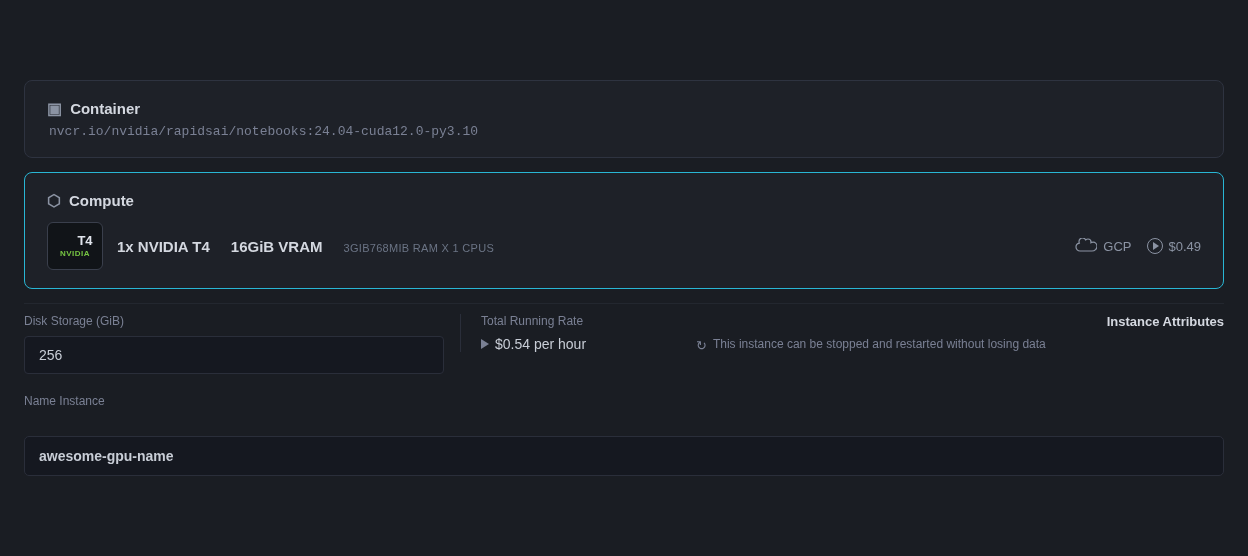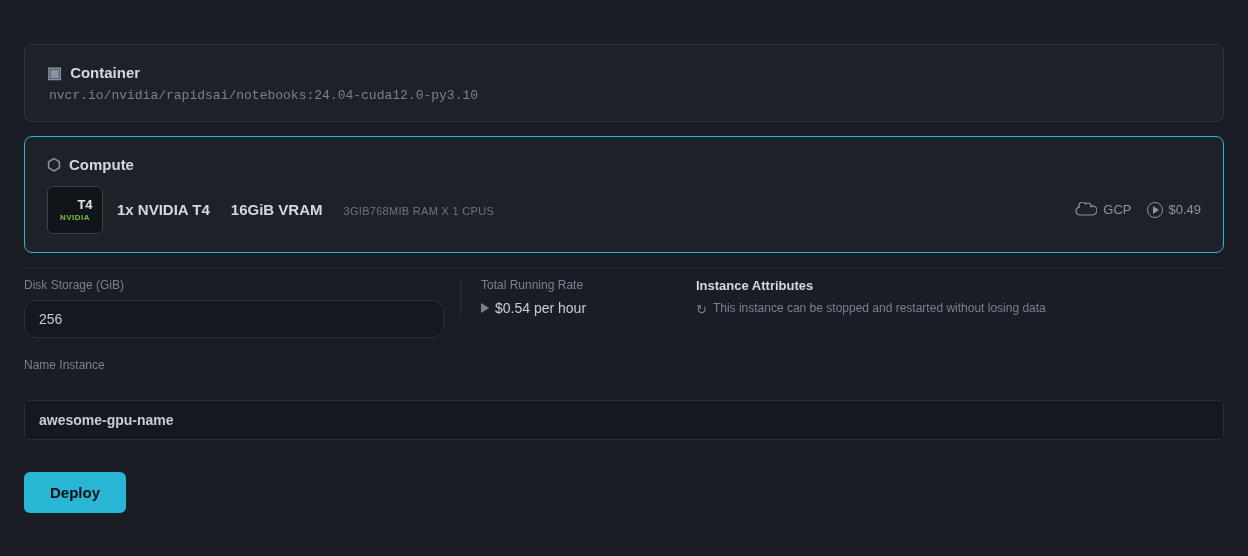--- a/index.html
+++ b/index.html
@@ -173,33 +173,34 @@
     .rate-section {
       flex: 0 0 200px;
       padding-left: 20px;
       border-left: 1px solid #2a2e3a;
       margin-left: 0px;
     }
 
     .attributes-section {
       flex: 1;
       padding-left: 20px;
+      text-align: right;
     }
 
     .field-label {
       font-size: 12px;
       color: #7a8094;
       margin-bottom: 8px;
       font-weight: 500;
     }
 
     .field-value-box {
       background: #151820;
       border: 1px solid #2a2e3a;
-      border-radius: 12px;
+      border-radius: 4px;
       padding: 10px 14px;
       font-size: 14px;
       color: #c8cdd6;
     }
 
     .rate-value {
       display: flex;
       align-items: center;
       gap: 6px;
       font-size: 14px;
@@ -344,17 +345,14 @@
         <span>This instance can be stopped and restarted without losing data</span>
       </div>
     </div>
   </div>
 
   <div class="name-section">
     <div class="field-label">Name Instance</div>
     <input class="name-input" type="text" placeholder="awesome-gpu-name" value="awesome-gpu-name" style="">
   </div>
 
-  <div>
-    <button class="deploy-btn">Deploy</button>
-  </div>
 
 </div>
 
 </body></html>

